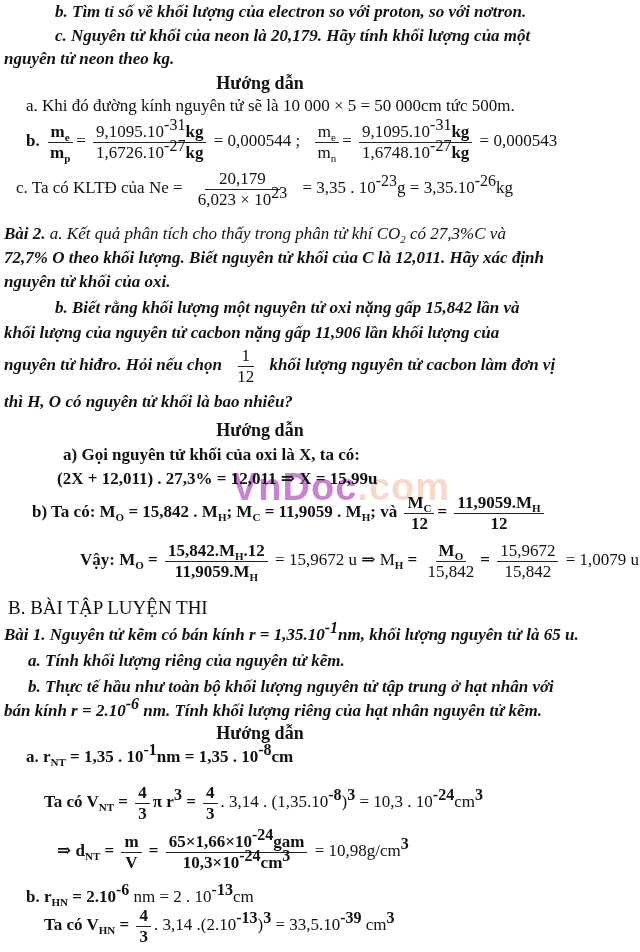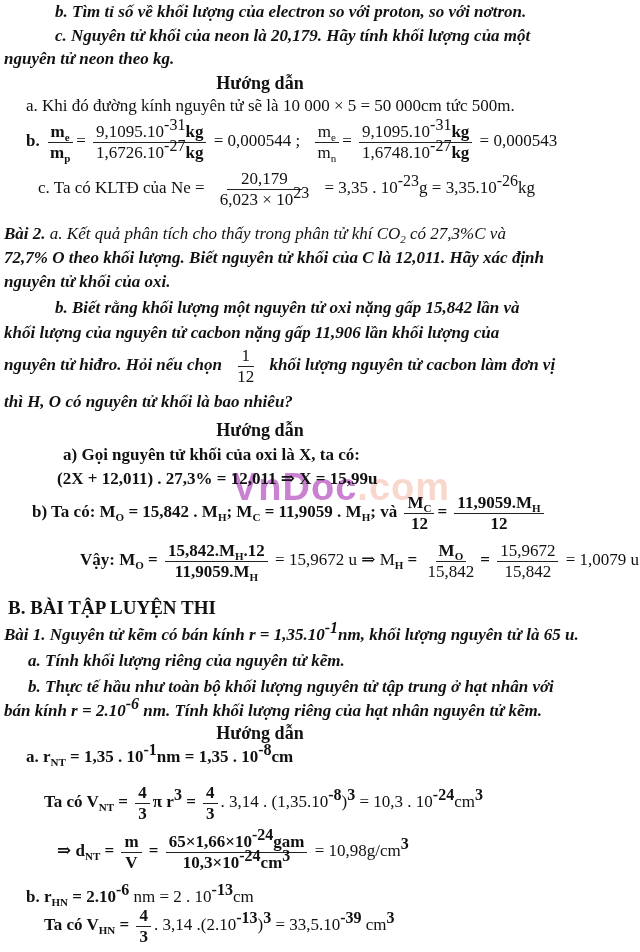--- a/index.html
+++ b/index.html
@@ -11,21 +11,21 @@
   .line { position: absolute; white-space: nowrap; font-size: 17px; line-height: 20px; }
   .it { font-style: italic; }
   .b { font-weight: bold; }
   .bi { font-style: italic; font-weight: bold; }
   .center-head { position: absolute; left: 0; width: 520px; text-align: center; font-weight: bold; font-size: 18px; line-height: 22px; }
   .frac { display: inline-flex; flex-direction: column; align-items: center; vertical-align: middle; margin: 0 3px; }
   .frac .num { border-bottom: 1px solid #222; padding: 0 3px; line-height: 20px; }
   .frac .den { padding: 0 3px; line-height: 20px; }
   sup { font-size: 16px; vertical-align: super; line-height: 0; }
   sub { font-size: 11px; vertical-align: sub; line-height: 0; }
-  .section { position: absolute; left: 8px; font-weight: bold; font-size: 19px; line-height: 24px; }
+  .section { position: absolute; left: 8px; font-weight: normal; font-size: 19px; line-height: 24px; }
   .watermark {
     position: absolute; left: 232px; top: 466px; font-family: "Liberation Sans", sans-serif;
     font-size: 38px; font-weight: bold; color: #f4b8a6; opacity: 0.55; letter-spacing: 1px; z-index: 0;
   }
   .watermark .wm-a { color: #a21caf; }
   .content { position: relative; z-index: 1; }
 </style>
 </head>
 <body>
 
@@ -56,21 +56,21 @@
       <span class="num"><span>m</span><sub>e</sub></span>
       <span class="den"><span>m</span><sub>n</sub></span>
     </span>=
     <span class="frac">
       <span class="num"><span>9,1095.10</span><sup>-31</sup><span class="b">kg</span></span>
       <span class="den"><span>1,6748.10</span><sup>-27</sup><span class="b">kg</span></span>
     </span>
     <span>= 0,000543</span>
   </div>
 
-  <div class="line" style="left:38px; top:168px; line-height:40px;">
+  <div class="line" style="left:16px; top:168px; line-height:40px;">
     <span>c. Ta có  KLTĐ của Ne =</span>
     <span class="frac" style="margin:0 8px;">
       <span class="num" style="padding:0 14px;text-align:right;">20,179</span>
       <span class="den"><span>6,023 × 10</span><sup>23</sup></span>
     </span>
     <span>= 3,35 . 10</span><sup>-23</sup><span>g = 3,35.10</span><sup>-26</sup><span>kg</span>
   </div>
 
   <div class="line it" style="left:4px; top:224px;">
     <span class="bi">Bài 2.</span> <span>a. Kết quả phân tích cho thấy trong phân tử khí CO</span><sub>2</sub><span> có 27,3%C và</span>

